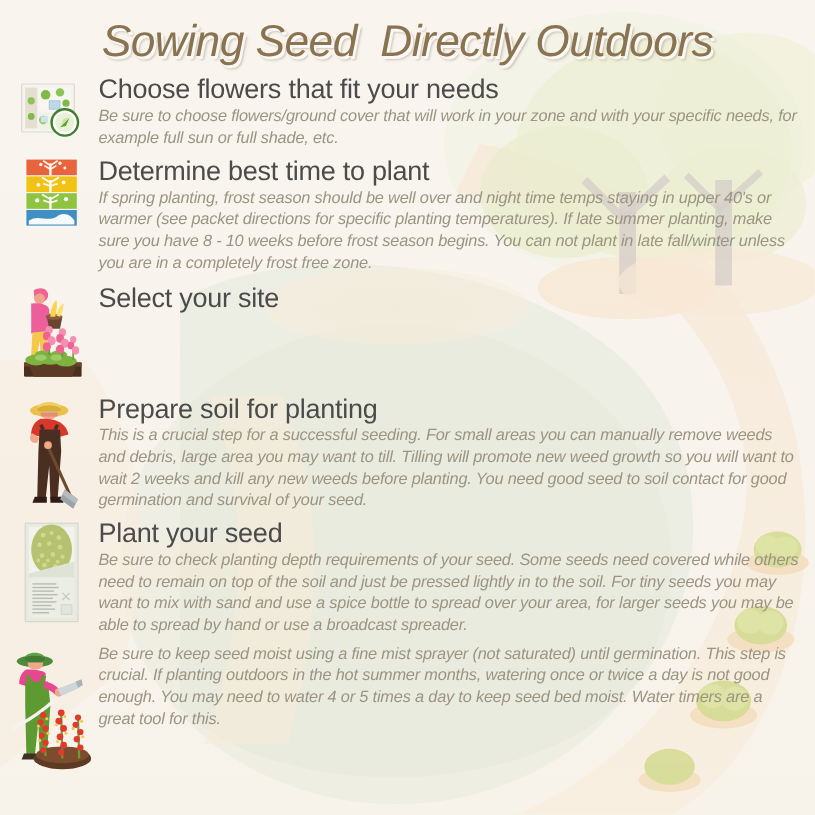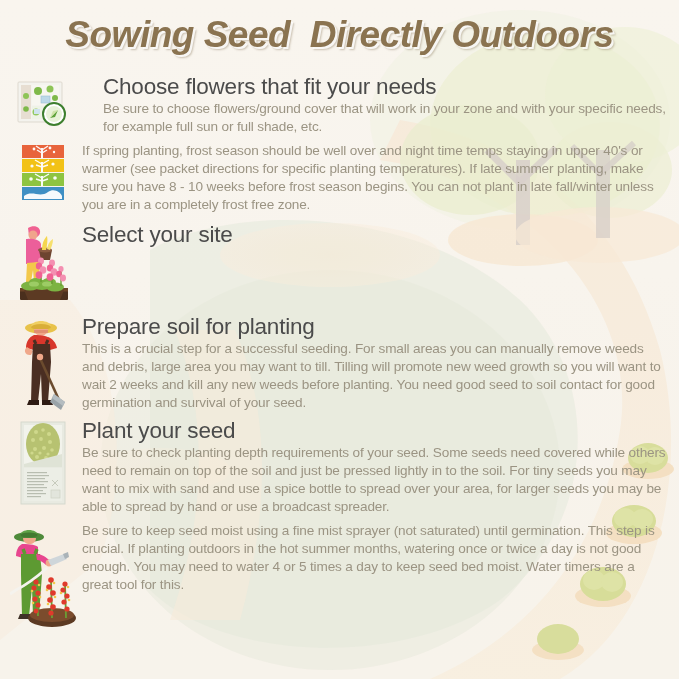--- a/index.html
+++ b/index.html
@@ -19,21 +19,21 @@
   .bg svg{position:absolute;inset:0;}
 
   
   .title-wrap{
     position:absolute;left:0;top:14px;width:679px;text-align:center;
     z-index:5;
   }
   .title{
     display:inline-block;
     font-family:"Liberation Sans", sans-serif;
-    font-weight:bold;font-style:italic;
+    font-weight:normal;font-style:italic;
     font-size:37px;letter-spacing:-0.5px;
     color:#8a7350;
     text-shadow:2px 2px 0 rgba(255,255,255,.85), 3px 3px 2px rgba(120,100,70,.35);
     white-space:pre;
   }
 
   
   .steps{position:absolute;left:0;top:62px;width:679px;z-index:4;}
   .step{
     position:relative;
@@ -47,26 +47,26 @@
     padding-top:2px;
   }
   .icon-box svg{display:block;}
   .step-body{flex:1;padding-left:6px;padding-right:0;}
   .step-title{
     font-size:22.5px;color:#4b4b4b;font-weight:400;
     line-height:1.12;margin:0 0 1px 0;
     letter-spacing:-0.2px;
   }
   .step-desc{
-    font-size:13.6px;color:#9b9483;
+    font-size:13.6px;font-style:italic;color:#9b9483;
     line-height:1.32;margin:0;letter-spacing:-0.15px;
   }
 
   
-  #step-1{margin-top:12px;gap:21px;}
+  #step-1{margin-top:0;}
   #step-2{margin-top:6px;}
   #step-3{margin-top:8px;justify-content:flex-end;}
   #step-4{margin-top:8px;justify-content:center;}
   #step-5{margin-top:6px;}
   #step-6{margin-top:6px;}
 </style>
 </head>
 <body>
 
 <div id="poster">
@@ -193,20 +193,21 @@
           <g fill="#ffffff" opacity="0.95">
             <path d="M23,42 L23,32 L25,32 L25,42 Z"></path>
             <path d="M24,34 L17,30 M24,34 L31,30 M24,37 L18,35 M24,37 L30,35" stroke="#ffffff" stroke-width="1.4" fill="none"></path>
             <circle cx="13" cy="35" r="1.8"></circle>
               <circle cx="37" cy="34" r="1.8"></circle>
           </g>
           <path d="M6,52 C14,46 22,54 30,48 C36,44 42,48 44,52 L44,55 L6,55 Z" fill="#ffffff" opacity="0.95"></path>
         </svg>
       </div>
       <div class="step-body">
+        <h2 class="step-title">Determine best time to plant</h2>
         <p class="step-desc">If spring planting, frost season should be well over and  night time temps staying in upper 40's or warmer (see packet directions for specific planting temperatures). If late summer planting, make sure you have 8 - 10 weeks before frost season begins. You can not plant in late fall/winter unless you are in a completely frost free zone.</p>
       </div>
     </div>
 
     <div class="step" id="step-3">
       <div class="icon-box">
         <svg width="58" height="82" viewBox="0 0 58 82">
 
           <path d="M14,4 C20,0 27,3 26,9 C25,14 18,15 15,12 Z" fill="#f06292"></path>
           <circle cx="19" cy="11" r="4.5" fill="#f0a48c"></circle>

